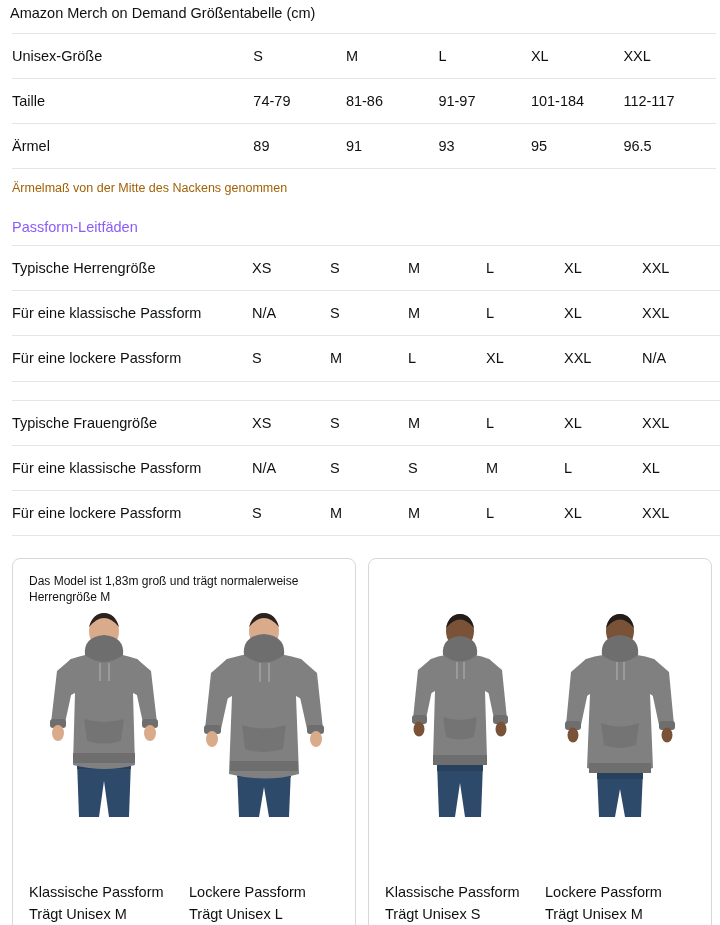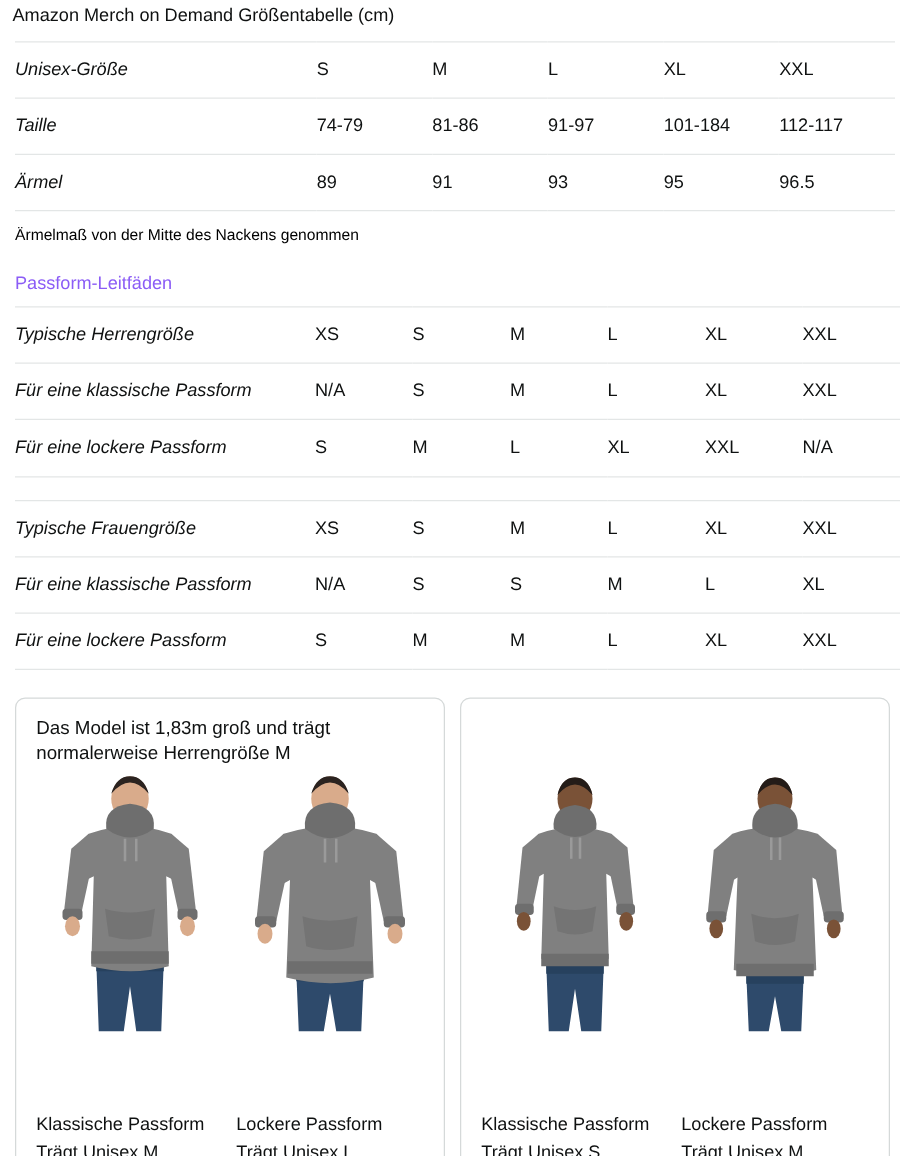--- a/index.html
+++ b/index.html
@@ -36,26 +36,25 @@
   table.sizing td {
     padding: 13px 4px 13px 0;
     font-size: 14.5px;
     vertical-align: middle;
     line-height: 1.25;
   }
   td.rowhead {
     width: 240px;
     padding-left: 14px;
     font-weight: normal;
-    font-style: italic;
   }
   td.cell { width: 92px; }
   .note {
     font-size: 12.5px;
-    color: #000000;
+    color: #a16207;
     padding: 12px 0 6px 4px;
   }
   .section-label {
     font-size: 14.5px;
     color: #8b5cf6;
     padding: 18px 0 10px 4px;
   }
   table.fit td.rowhead { width: 240px; margin-left: 44px; }
   table.fit td.cell { width: 78px; }
   .gap { height: 18px; }
@@ -67,21 +66,21 @@
   .panel {
     flex: 1 1 0;
     border: 1px solid #d5d9d9;
     border-radius: 8px;
     padding: 14px 16px 10px 16px;
     min-height: 350px;
     display: flex;
     flex-direction: column;
   }
   .panel-caption {
-    font-size: 15px;
+    font-size: 12px;
     line-height: 1.35;
     margin-bottom: 6px;
   }
   .figures {
     display: flex;
     gap: 10px;
     flex: 1 1 auto;
     align-items: flex-end;
     justify-content: space-around;
   }

